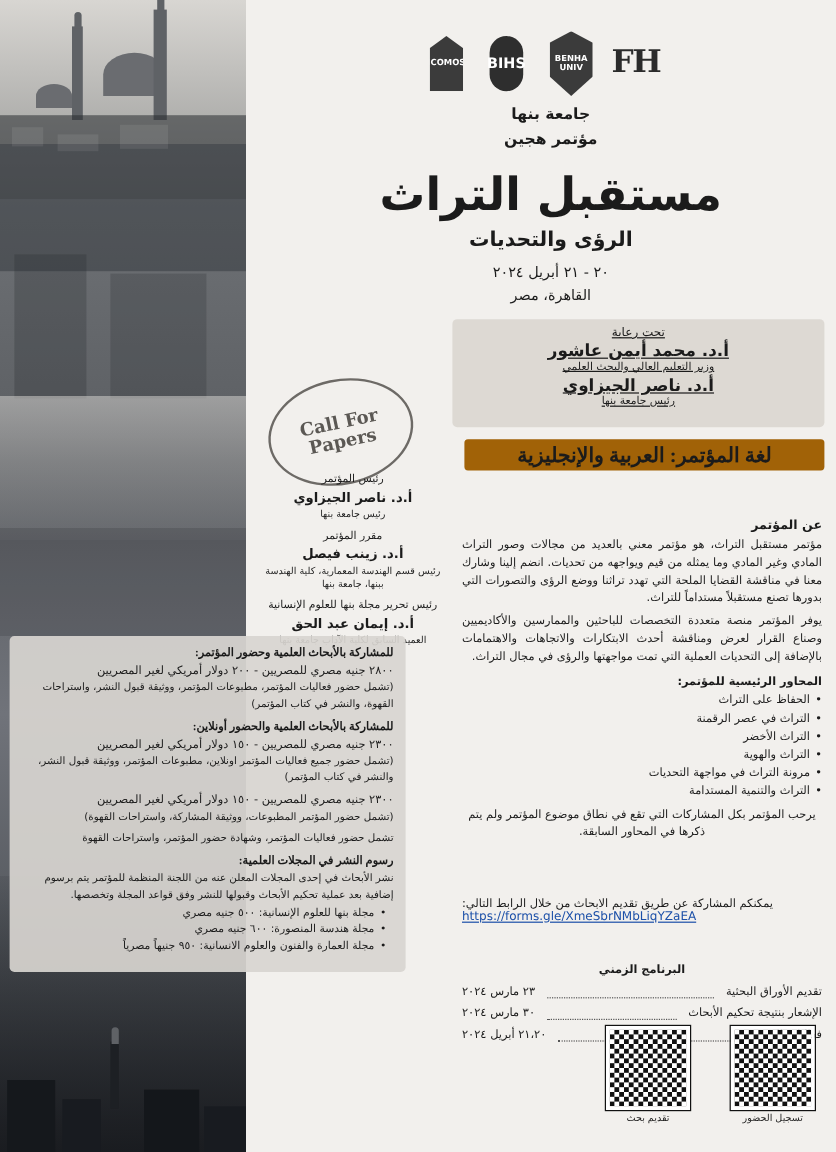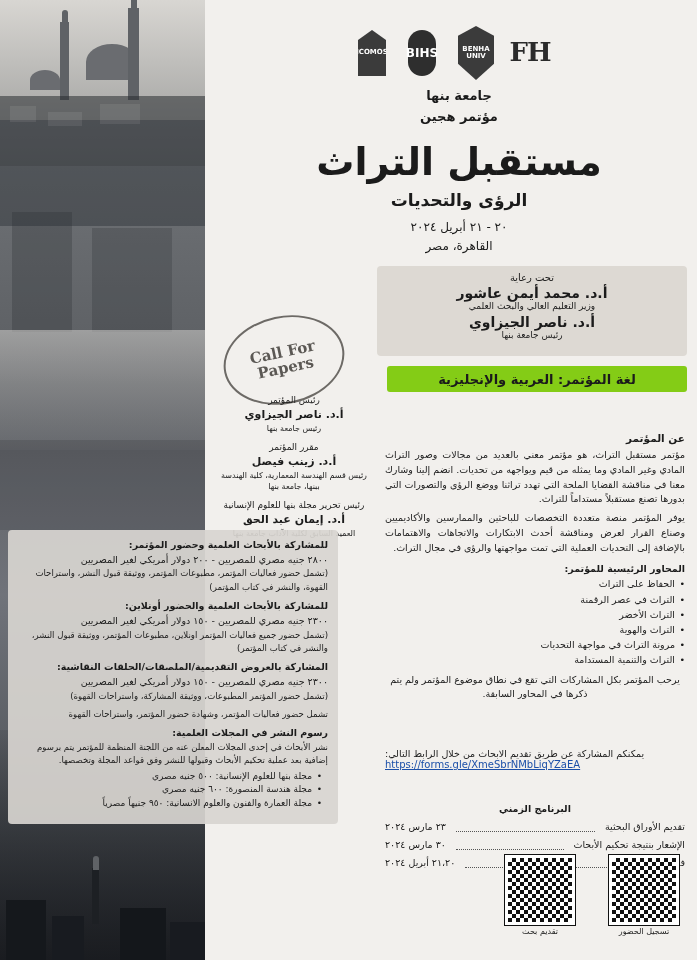--- a/index.html
+++ b/index.html
@@ -50,28 +50,28 @@
   .uni{position:absolute;top:86px;right:18px;width:440px;text-align:center;
     font-size:13px;font-weight:bold;line-height:1.6;}
   .bigtitle{position:absolute;top:140px;right:18px;width:440px;text-align:center;
     font-size:38px;font-weight:bold;letter-spacing:-1px;}
   .subtitle{position:absolute;top:190px;right:18px;width:440px;text-align:center;
     font-size:17px;font-weight:bold;}
   .dates{position:absolute;top:218px;right:18px;width:440px;text-align:center;
     font-size:12px;line-height:1.6;}
 
   .patron{position:absolute;top:266px;right:10px;width:310px;height:90px;
-    background:#ddd9d3;border-radius:4px;padding:6px 10px;box-sizing:border-box;text-align:center;}
+    background:#ddd9d3;border-radius:4px;padding:6px 10px;box-sizing:border-box;text-align:center;text-decoration:underline;}
   .patron .lbl{font-size:10px;margin-bottom:2px;}
   .patron .nm{font-size:14px;font-weight:bold;}
   .patron .rl{font-size:9px;margin-bottom:3px;}
 
   .langbar{position:absolute;top:366px;right:10px;width:300px;height:26px;
-    background:#84cc16;border-radius:3px;display:flex;align-items:center;justify-content:center;
-    font-size:13px;font-weight:bold;}
+    background:#a16207;border-radius:3px;display:flex;align-items:center;justify-content:center;
+    font-size:17px;font-weight:bold;font-family:Liberation Serif, serif;}
 
   .stamp{position:absolute;left:18px;top:316px;width:118px;height:84px;
     border:2px solid #6d6a66;border-radius:50%;transform:rotate(-12deg);
     display:flex;flex-direction:column;align-items:center;justify-content:center;
     color:#5b5854;font-weight:bold;font-size:15px;line-height:1.1;font-family:"DejaVu Serif",serif;}
 
   .leftmeta{position:absolute;right:322px;top:388px;width:162px;text-align:center;font-size:9px;line-height:1.45;}
   .leftmeta .role{font-size:9px;margin-top:6px;}
   .leftmeta .nm{font-size:11px;font-weight:bold;}
   .leftmeta .aff{font-size:8px;}
@@ -86,21 +86,21 @@
   .link-block a{color:#1b4fa8;text-decoration:underline;word-break:break-all;font-size:10px;}
 
   .timeline{position:absolute;right:12px;top:800px;width:300px;font-size:9.5px;line-height:1.9;}
   .tl-row{display:flex;justify-content:space-between;gap:6px;}
   .tl-row .dots{flex:1;border-bottom:1px dotted #555;margin:0 4px 4px;}
 
   
   .fees{position:absolute;left:8px;top:530px;width:330px;
     background:rgba(216,213,208,.92);border-radius:4px;padding:8px 10px;box-sizing:border-box;
     font-size:9.5px;line-height:1.55;direction:rtl;text-align:right;}
-  .fees .b{font-weight:bold;}
+  .fees .b{font-weight:bold;font-family:Liberation Serif, serif;}
   .fees .item{margin-bottom:5px;}
   .fees .sub{font-size:8.6px;}
   .fees ul{margin:2px 6px 0 0;padding:0;list-style:none;}
   .fees li{position:relative;padding-right:10px;font-size:9px;}
   .fees li:before{content:"•";position:absolute;right:0;}
 
   
   .qr-wrap{position:absolute;right:18px;bottom:24px;display:flex;gap:34px;align-items:flex-end;}
   .qr-item{text-align:center;font-size:8px;}
   .qr{width:64px;height:64px;background:
@@ -240,21 +240,20 @@
       <div class="b">للمشاركة بالأبحاث العلمية وحضور المؤتمر:</div>
       <div>٢٨٠٠ جنيه مصري للمصريين - ٢٠٠ دولار أمريكي لغير المصريين</div>
       <div class="sub">(تشمل حضور فعاليات المؤتمر، مطبوعات المؤتمر، ووثيقة قبول النشر، واستراحات القهوة، والنشر في كتاب المؤتمر)</div>
     </div>
     <div class="item">
       <div class="b">للمشاركة بالأبحاث العلمية والحضور أونلاين:</div>
       <div>٢٣٠٠ جنيه مصري للمصريين - ١٥٠ دولار أمريكي لغير المصريين</div>
       <div class="sub">(تشمل حضور جميع فعاليات المؤتمر اونلاين، مطبوعات المؤتمر، ووثيقة قبول النشر، والنشر في كتاب المؤتمر)</div>
     </div>
     <div class="item">
-      <div class="b">المشاركة بالعروض التقديمية/الملصقات/الحلقات النقاشية:</div>
       <div>٢٣٠٠ جنيه مصري للمصريين - ١٥٠ دولار أمريكي لغير المصريين</div>
       <div class="sub">(تشمل حضور المؤتمر المطبوعات، ووثيقة المشاركة، واستراحات القهوة)</div>
     </div>
     <div class="item">
       <div class="sub">تشمل حضور فعاليات المؤتمر، وشهادة حضور المؤتمر، واستراحات القهوة</div>
     </div>
     <div class="item">
       <div class="b">رسوم النشر في المجلات العلمية:</div>
       <div class="sub">نشر الأبحاث في إحدى المجلات المعلن عنه من اللجنة المنظمة للمؤتمر يتم برسوم إضافية بعد عملية تحكيم الأبحاث وقبولها للنشر وفق قواعد المجلة وتخصصها.</div>
       <ul>

